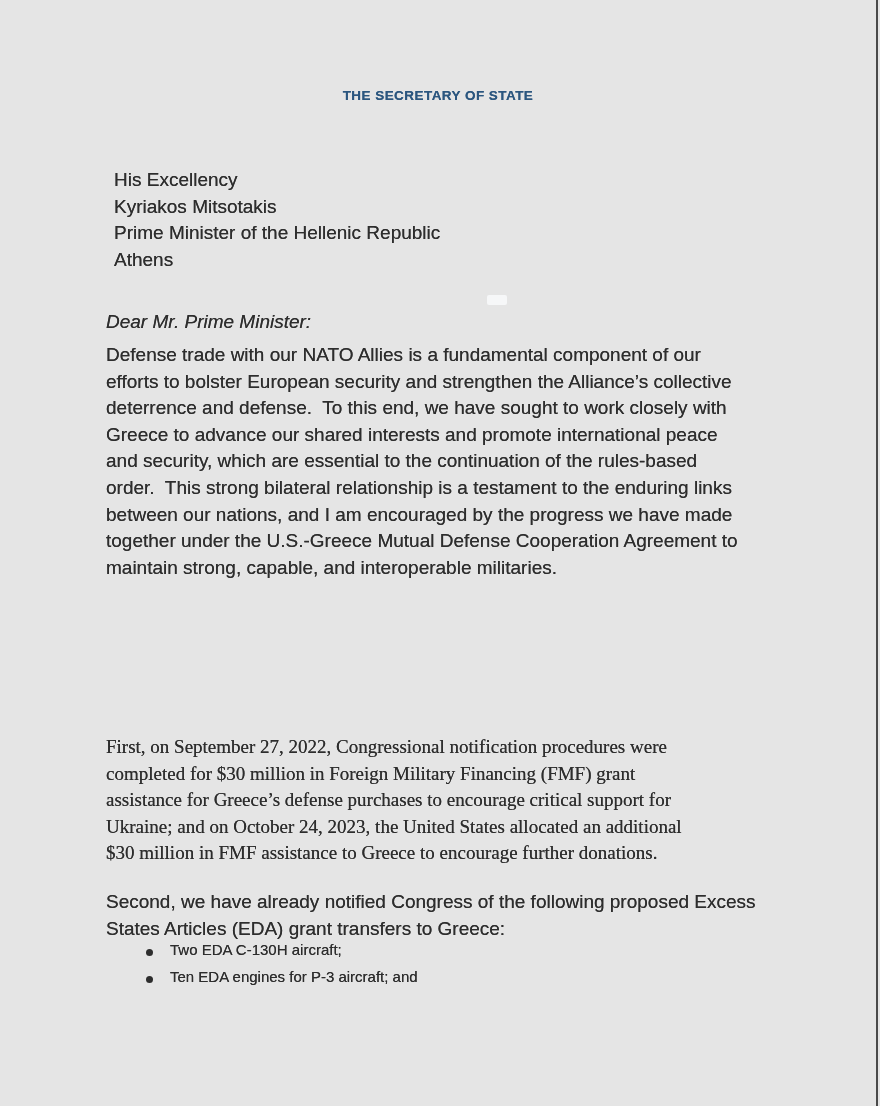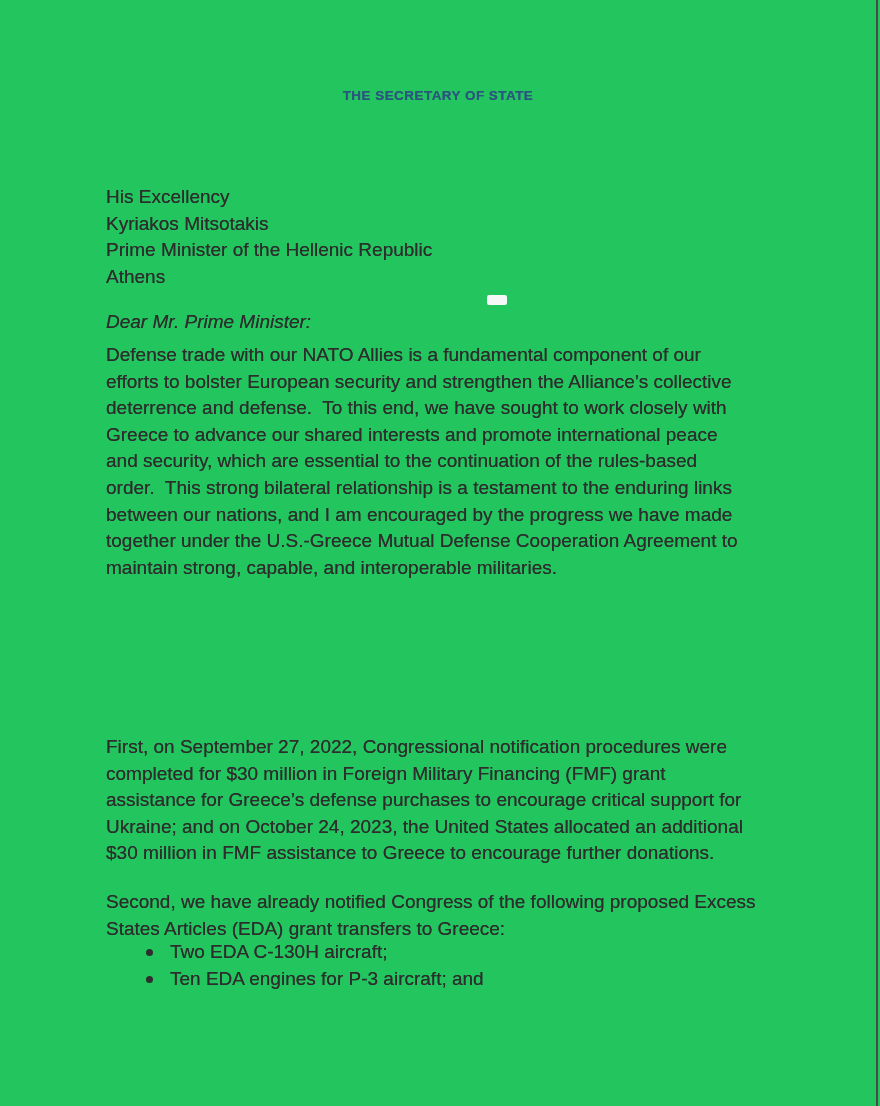--- a/index.html
+++ b/index.html
@@ -4,21 +4,21 @@
 <style>
   html, body { margin: 0; padding: 0; }
   body {
     width: 880px; height: 1106px;
     background: #ffffff;
     font-family: "Liberation Sans", sans-serif;
   }
   .page {
     position: relative;
     width: 880px; height: 1106px;
-    background: #22c55e;
+    background: #e5e5e5;
     overflow: hidden;
   }
   
   .edge-line {
     position: absolute;
     left: 876px; top: 0;
     width: 2px; height: 1106px;
     background: #4a4a4a;
   }
   .letterhead {
@@ -34,31 +34,31 @@
   }
   .body-text {
     position: absolute;
     left: 106px;
     color: #2d2d2d;
     font-size: 19px;
     line-height: 26.6px;
     white-space: pre;
     text-shadow: 0 0 0.55px rgba(45, 45, 45, 0.85);
   }
-  .recipient   { top: 184px; }
+  .recipient   { top: 167px; margin-left: 8px; }
   .salutation  { top: 309px; font-style: italic; }
   .para-1      { top: 342px; }
   .para-2      { top: 627px; }
-  .para-3      { top: 734px; }
+  .para-3      { top: 734px; font-family: Liberation Serif, serif; }
   .para-4      { top: 889px; }
   .bullet-list {
     position: absolute;
     left: 106px; top: 941px;
     color: #2d2d2d;
-    font-size: 19px;
+    font-size: 15px;
     text-shadow: 0 0 0.55px rgba(45, 45, 45, 0.85);
   }
   .bullet-item {
     display: flex;
     align-items: flex-start;
     height: 27px;
   }
   .bullet-dot {
     flex: 0 0 auto;
     width: 7px; height: 7px;

